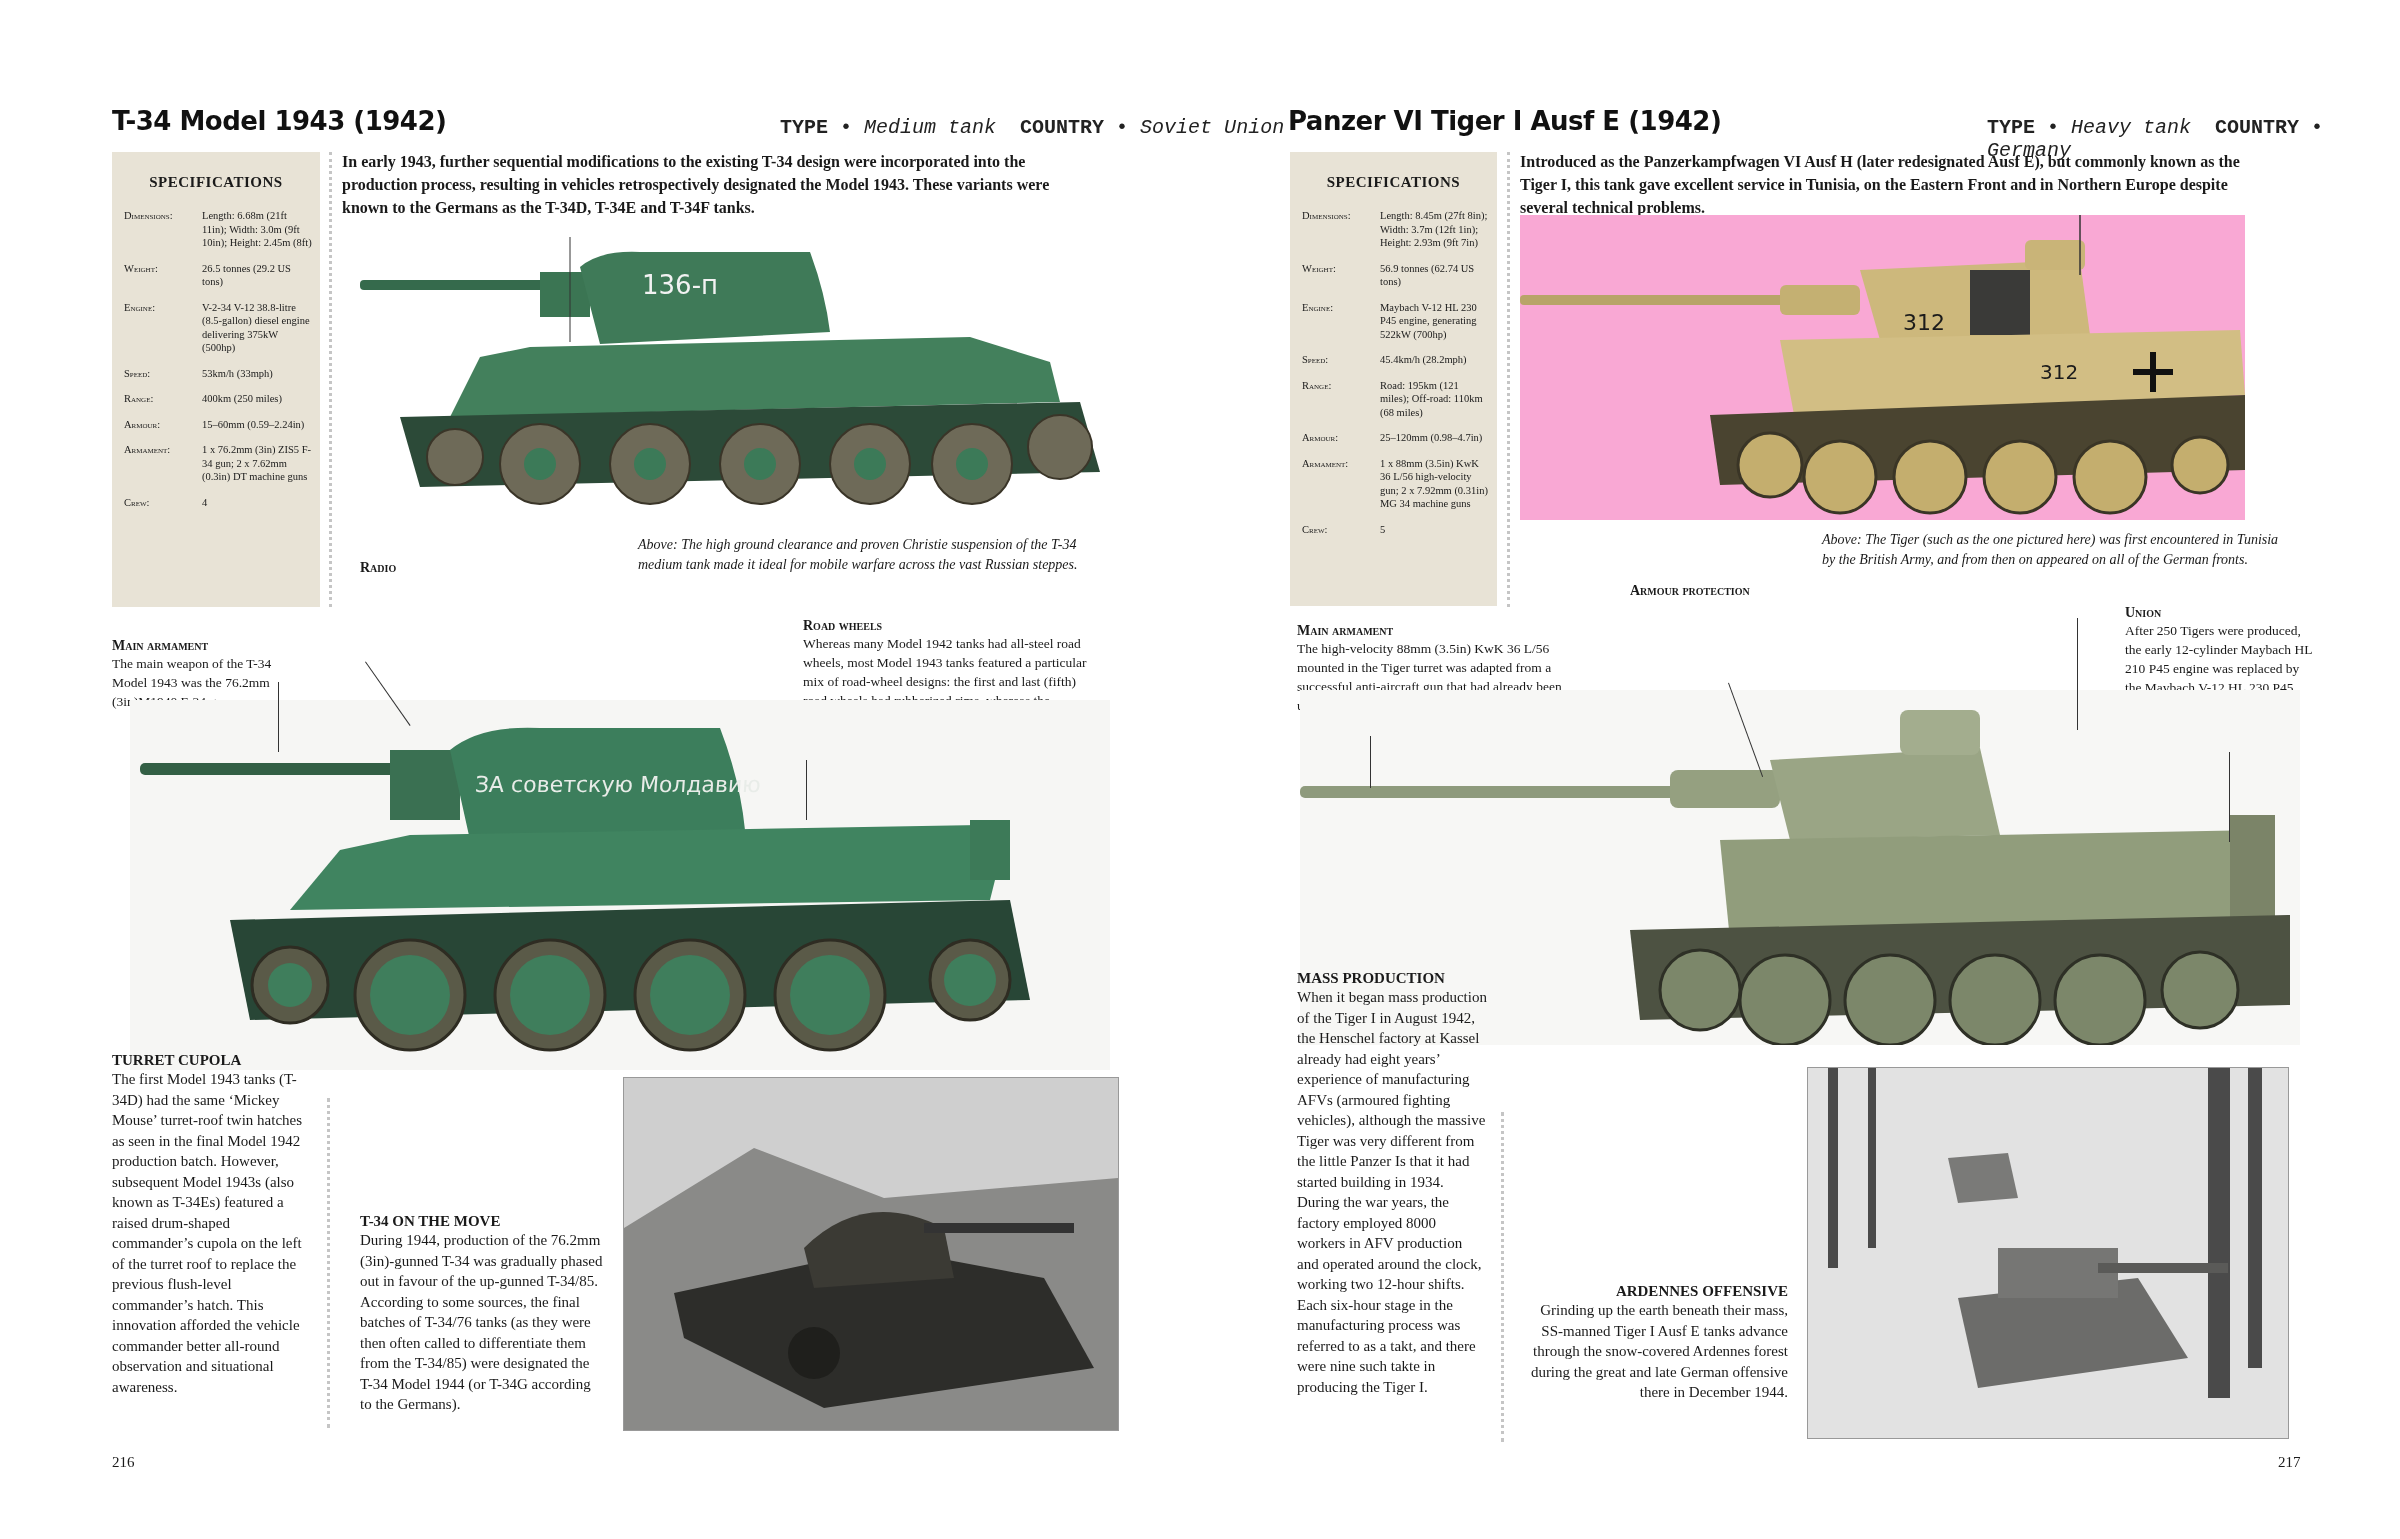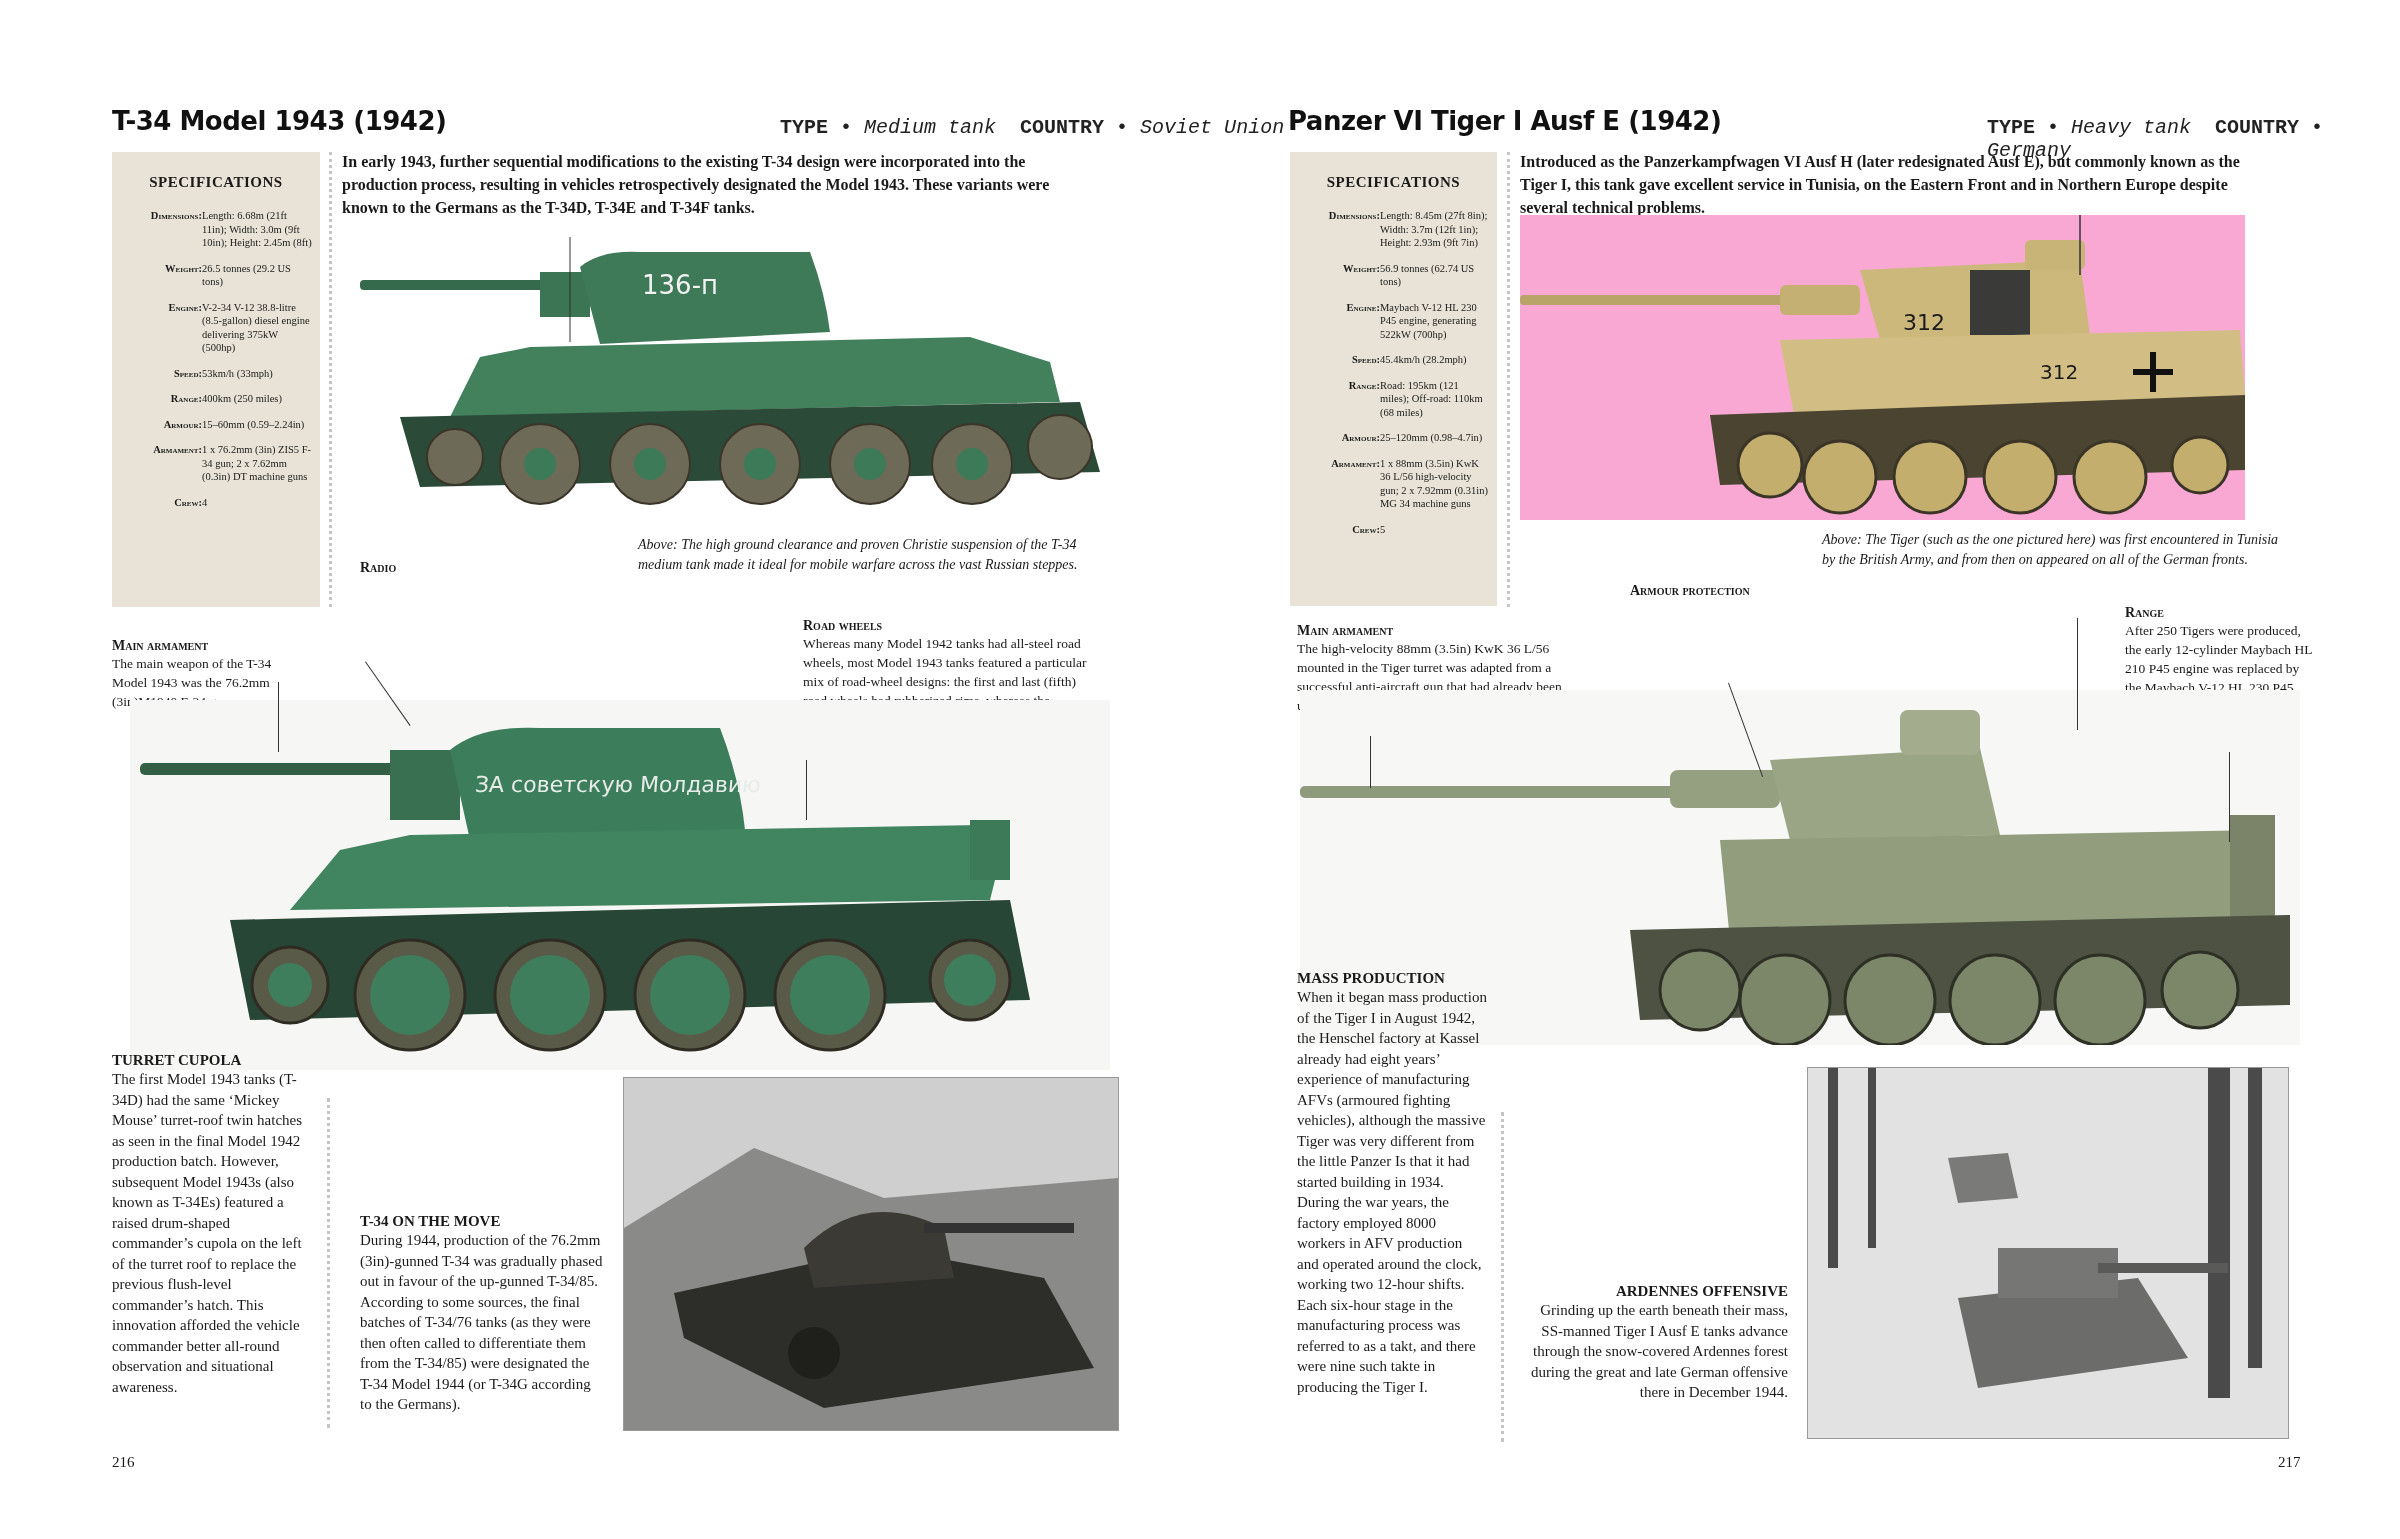--- a/index.html
+++ b/index.html
@@ -6,21 +6,21 @@
   body { width:2400px; height:1539px; position:relative; overflow:hidden;
          font-family:"Liberation Serif","DejaVu Serif",serif; color:#1a1a1a; }
   .abs { position:absolute; }
   .title { font-family:"DejaVu Sans","Liberation Sans",sans-serif; font-weight:bold;
            font-size:26px; letter-spacing:-0.5px; color:#111; }
   .typeline { font-size:20px; color:#222;font-family:Liberation Mono, monospace; }
   .typeline i { font-style:italic; }
   .specbox { background:#e8e3d6; }
   .spec-head { text-align:center; font-weight:bold; font-size:15px; letter-spacing:0.5px; margin-top:22px; margin-bottom:18px; }
   .spec-row { display:flex; font-size:10.5px; line-height:13.5px; margin-bottom:12px; }
-  .spec-label { width:78px; font-weight:bold; font-variant:small-caps; flex:none; padding-left:12px;text-align:right; }
+  .spec-label { width:78px; font-weight:normal; font-variant:small-caps; flex:none; padding-left:12px; }
   .spec-val { flex:1; padding-right:8px; }
   .intro { font-size:16px; font-weight:bold; line-height:23px; }
   .dots { border-left:3px dotted #c5c5c5; width:0; }
   .cap { font-style:italic; font-size:14px; line-height:20px; }
   .note-h { font-weight:bold; font-variant:small-caps; font-size:14px; }
   .note { font-size:13.5px; line-height:19px; }
   .side-h { font-weight:bold; font-size:15px; }
   .side { font-size:15px; line-height:20.5px; }
   .pagenum { font-size:15px; }
   .leader { position:absolute; background:#333; width:1px; transform-origin:top left; }
@@ -239,21 +239,21 @@
 <div class="abs cap" style="left:1822px;top:530px;width:465px;">Above: The Tiger (such as the one pictured here) was first encountered in Tunisia by the British Army, and from then on appeared on all of the German fronts.</div>
 
 <div class="abs" style="left:1297px;top:623px;width:270px;">
   <div class="note-h">Main armament</div>
   <div class="note">The high-velocity 88mm (3.5in) KwK 36 L/56 mounted in the Tiger turret was adapted from a successful anti-aircraft gun that had already been used in an improvised anti-tank role.</div>
 </div>
 <div class="abs" style="left:1630px;top:583px;width:255px;">
   <div class="note-h">Armour protection</div>
 </div>
 <div class="abs" style="left:2125px;top:605px;width:190px;">
-  <div class="note-h">Range</div>
+  <div class="note-h">Union</div>
   <div class="note">After 250 Tigers were produced, the early 12-cylinder Maybach HL 210 P45 engine was replaced by the Maybach V-12 HL 230 P45 engine, generating 522kW (700hp).</div>
 </div>
 
 <div class="abs" style="left:1300px;top:690px;width:1000px;height:355px;background:#f7f7f5;">
   <svg width="1000" height="355" viewBox="0 0 1000 355">
     <rect x="0" y="96" width="380" height="12" rx="5" fill="#8e9a7c"></rect>
     <rect x="370" y="80" width="110" height="38" rx="8" fill="#95a080"></rect>
     <path d="M470 70 L680 58 L700 145 L490 150 Z" fill="#9aa585"></path>
     <rect x="600" y="20" width="80" height="45" rx="8" fill="#a3ad8e"></rect>
     <path d="M420 150 L960 140 L960 230 L430 250 Z" fill="#919d7c"></path>

